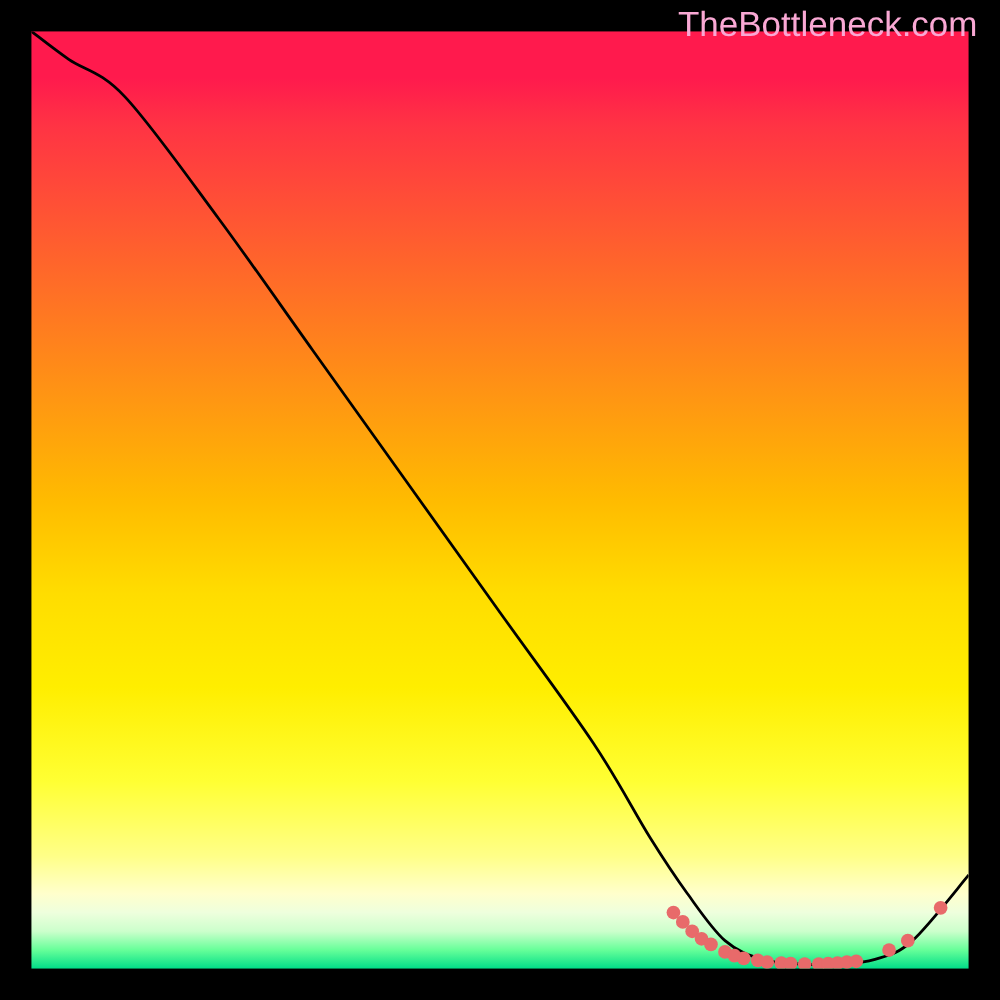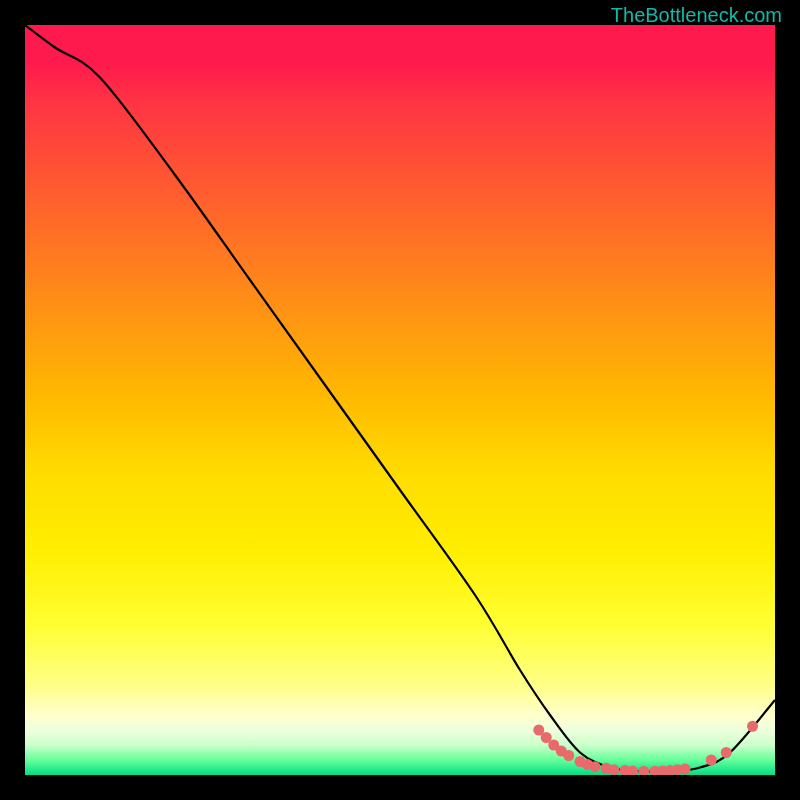--- a/index.html
+++ b/index.html
@@ -7,22 +7,22 @@
     width: 800px;
     height: 800px;
     background: #000;
     position: relative;
     font-family: Arial, sans-serif;
   }
   .watermark {
     position: absolute;
     top: 4px;
     right: 18px;
-    color: #14b8a6;
-    font-size: 20px;
+    color: #f9a8d4;
+    font-size: 28px;
     font-weight: 500;
     z-index: 20;
   }
   .plot-area {
     position: absolute;
     left: 25px;
     top: 25px;
     width: 750px;
     height: 750px;
     overflow: hidden;

